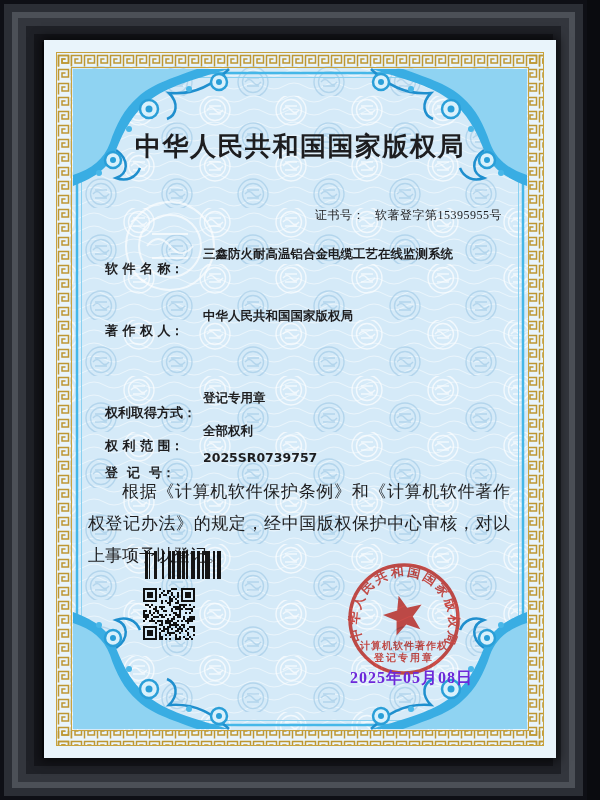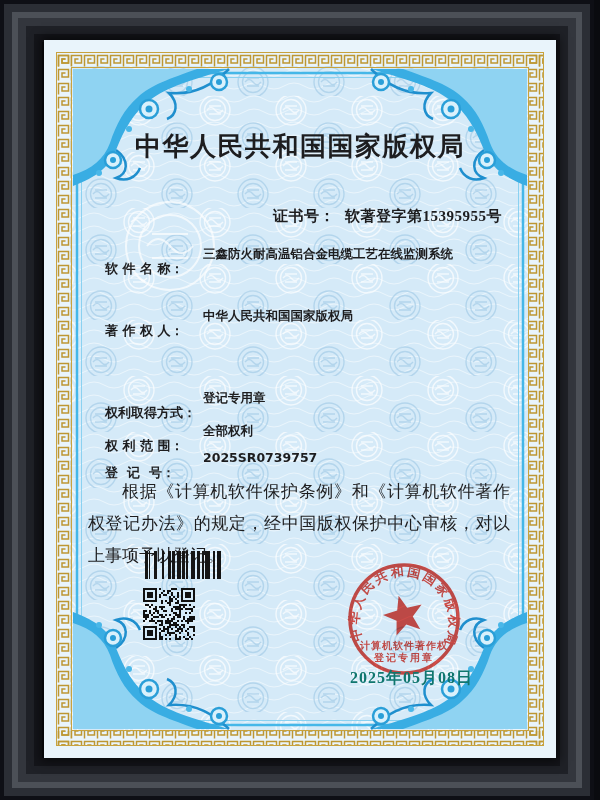--- a/index.html
+++ b/index.html
@@ -8,55 +8,54 @@
     background:#14151a;
     box-shadow:
       inset 0 0 0 4px #0e0f15,
       inset 0 0 0 12px #2b2e35,
       inset 0 0 0 18px #4c5057,
       inset 0 0 0 26px #33363d,
       inset 0 0 0 34px #1f2127,
       inset 0 0 0 42px #14151a,
       inset 0 0 0 46px #0a0b0f;
     font-family:"Liberation Serif","DejaVu Serif",serif;
-    padding-left:7px;
   }
   .paper{
     position:absolute;left:44px;top:40px;width:512px;height:718px;
     background:#e9f4fb;
     box-shadow:0 0 10px 3px rgba(0,0,0,.6);
   }
   .bgsvg{position:absolute;inset:0;z-index:0;}
   .flourish{position:absolute;z-index:1;}
   .fl-tl{left:27px;top:27px;}
   .fl-tr{right:27px;top:27px;transform:scaleX(-1);}
   .fl-bl{left:27px;bottom:27px;transform:scaleY(-1);}
   .fl-br{right:27px;bottom:27px;transform:scale(-1,-1);}
   .content{position:absolute;inset:0;z-index:2;color:#1d1d1f;}
   .title1{position:absolute;top:89px;left:0;width:100%;text-align:center;
     font-size:26px;font-weight:700;letter-spacing:1.5px;}
   .title2{position:absolute;top:127px;left:0;width:100%;text-align:center;
     font-size:26px;font-weight:700;letter-spacing:5px;}
-  .certno{position:absolute;top:167px;right:54px;font-size:15px;font-weight:700;
+  .certno{position:absolute;top:167px;right:54px;font-size:12px;font-weight:400;
     letter-spacing:.5px;}
   .certno .lbl{margin-right:10px;}
   .frow{position:absolute;left:61px;width:410px;
     font-family:"DejaVu Sans","Liberation Sans",sans-serif;}
   .f-label{position:absolute;left:0;top:16px;font-size:13px;font-weight:700;white-space:pre;}
   .f-value{position:absolute;left:98px;top:0;width:300px;font-size:12.5px;font-weight:700;
     line-height:19px;}
   .row1{top:204px;} .row2{top:266px;} .row3{top:348px;} .row4{top:381px;} .row5{top:408px;}
   .statement{position:absolute;left:44px;top:436px;width:422px;
     font-size:17px;font-weight:400;line-height:32px;text-indent:2em;text-align:justify;}
   .barcode{position:absolute;left:101px;top:511px;z-index:2;}
   .qrcode{position:absolute;left:99px;top:548px;z-index:2;}
   .seal{position:absolute;left:301px;top:520px;width:118px;height:118px;z-index:3;
     mix-blend-mode:multiply;opacity:.92;}
   .dateline{position:absolute;left:306px;top:628px;z-index:4;font-size:16px;font-weight:700;
-    letter-spacing:1px;color:#0f766e;}
+    letter-spacing:1px;color:#6d28d9;}
 </style>
 </head>
 <body>
 
 <div class="stage">
   <div class="paper">
 
     <svg class="bgsvg" width="512" height="718" aria-hidden="true">
       <defs>
         <pattern id="emblems" width="76" height="56" patternUnits="userSpaceOnUse">

